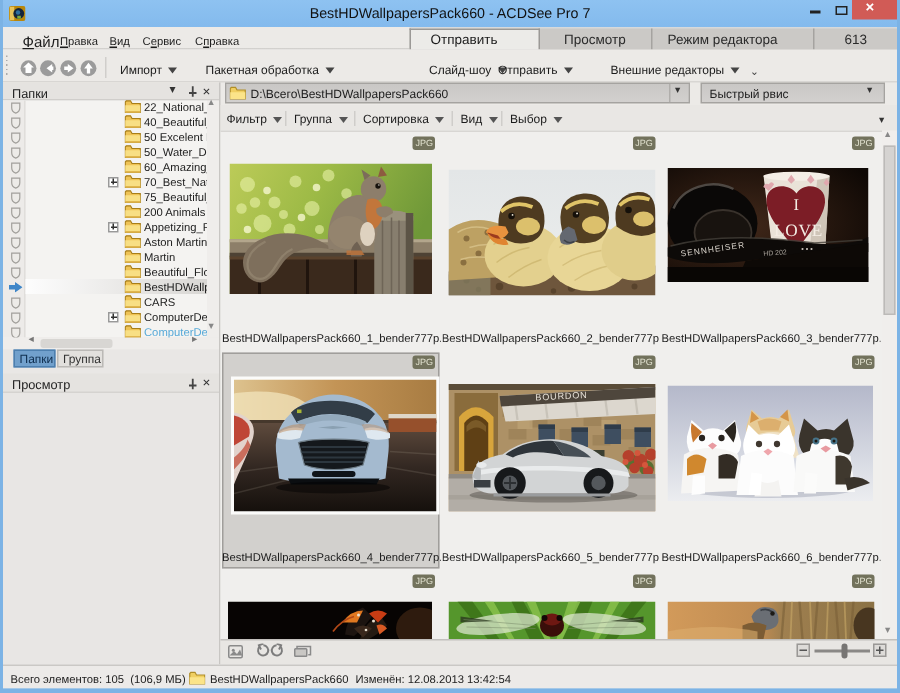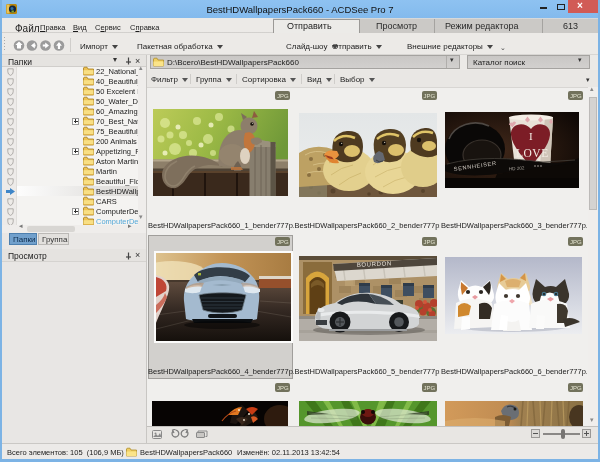--- a/index.html
+++ b/index.html
@@ -278,21 +278,21 @@
 
 <div class="ab" style="left:150px;top:55px;width:310px;height:14px;background:linear-gradient(#c9c7c5,#d2d0ce);border:1px solid #a5a3a0;box-sizing:border-box;"></div>
 <svg class="ab" style="left:153px;top:57px" width="11" height="10" viewBox="0 0 11 10">
  <path d="M0.5 2 L0.5 9 L10.5 9 L10.5 3 L5 3 L4 1.2 L1.2 1.2 Z" fill="#f0cf62" stroke="#b08e28" stroke-width="0.8"></path>
  <path d="M0.5 4.5 L10.5 4.5 L10.5 9 L0.5 9 Z" fill="#fbe489"></path>
 </svg>
 <div class="t" style="left:167px;top:58px;font-size:8px;">D:\Всего\BestHDWallpapersPack660</div>
 <div class="ab" style="left:446px;top:56px;width:1px;height:12px;background:#b0aeab;"></div>
 <div class="t" style="left:450px;top:56px;font-size:7px;color:#333;">▾</div>
 <div class="ab" style="left:467px;top:55px;width:123px;height:14px;background:linear-gradient(#c9c7c5,#d2d0ce);border:1px solid #a5a3a0;box-sizing:border-box;"></div>
-<div class="t" style="left:473px;top:58px;font-size:8px;color:#222;">Каталог поиск</div>
+<div class="t" style="left:473px;top:58px;font-size:8px;color:#222;">Быстрый рвис</div>
 <div class="t" style="left:578px;top:56px;font-size:7px;color:#333;">▾</div>
 
 <div class="ab" style="left:147px;top:70px;width:451px;height:17px;background:#e9e7e4;"></div>
 <div class="t" style="left:151px;top:75px;font-size:8px;">Фильтр&nbsp;&nbsp;<span class="arr" style="border-top-color:#555"></span></div>
 <div class="ab" style="left:190px;top:74px;width:1px;height:10px;background:#cfcdca;"></div>
 <div class="t" style="left:196px;top:75px;font-size:8px;">Группа&nbsp;&nbsp;<span class="arr" style="border-top-color:#555"></span></div>
 <div class="ab" style="left:236px;top:74px;width:1px;height:10px;background:#cfcdca;"></div>
 <div class="t" style="left:242px;top:75px;font-size:8px;">Сортировка&nbsp;&nbsp;<span class="arr" style="border-top-color:#555"></span></div>
 <div class="ab" style="left:301px;top:74px;width:1px;height:10px;background:#cfcdca;"></div>
 <div class="t" style="left:307px;top:75px;font-size:8px;">Вид&nbsp;&nbsp;<span class="arr" style="border-top-color:#555"></span></div>
@@ -361,21 +361,21 @@
 <div class="ab" style="left:584px;top:433px;width:5px;height:1.4px;background:#555;"></div>
 <div class="ab" style="left:586px;top:431px;width:1.4px;height:5px;background:#555;"></div>
 
 <div class="ab" style="left:2px;top:443px;width:596px;height:16px;background:#eceae8;border-top:1px solid #cac8c5;box-sizing:border-box;"></div>
 <div class="t" style="left:7px;top:448px;font-size:7.5px;color:#222;">Всего элементов: 105&nbsp; (106,9 МБ)</div>
 <svg class="ab" style="left:126px;top:447px" width="11" height="10" viewBox="0 0 11 10">
  <path d="M0.5 2 L0.5 9 L10.5 9 L10.5 3 L5 3 L4 1.2 L1.2 1.2 Z" fill="#f0cf62" stroke="#b08e28" stroke-width="0.8"></path>
  <path d="M0.5 4.5 L10.5 4.5 L10.5 9 L0.5 9 Z" fill="#fbe489"></path>
 </svg>
 <div class="t" style="left:140px;top:448px;font-size:7.5px;color:#222;">BestHDWallpapersPack660</div>
-<div class="t" style="left:237px;top:448px;font-size:7.5px;color:#222;">Изменён: 02.11.2013 13:42:54</div>
+<div class="t" style="left:237px;top:448px;font-size:7.5px;color:#222;">Изменён: 12.08.2013 13:42:54</div>
 
 <div class="ab" style="left:0;top:0;width:2px;height:462px;background:#7cb3e5;"></div>
 <div class="ab" style="left:598px;top:0;width:2px;height:462px;background:#7cb3e5;"></div>
 <div class="ab" style="left:0;top:459px;width:600px;height:3px;background:#7cb3e5;"></div>
 
 <svg class="ab" style="left:153px;top:109px" width="135" height="87" viewBox="0 0 135 87">
  <defs>
   <linearGradient id="g1a" x1="0" y1="0" x2="1" y2="0.35">
    <stop offset="0" stop-color="#bccb58"></stop>
         <stop offset="0.45" stop-color="#9dba46"></stop>

